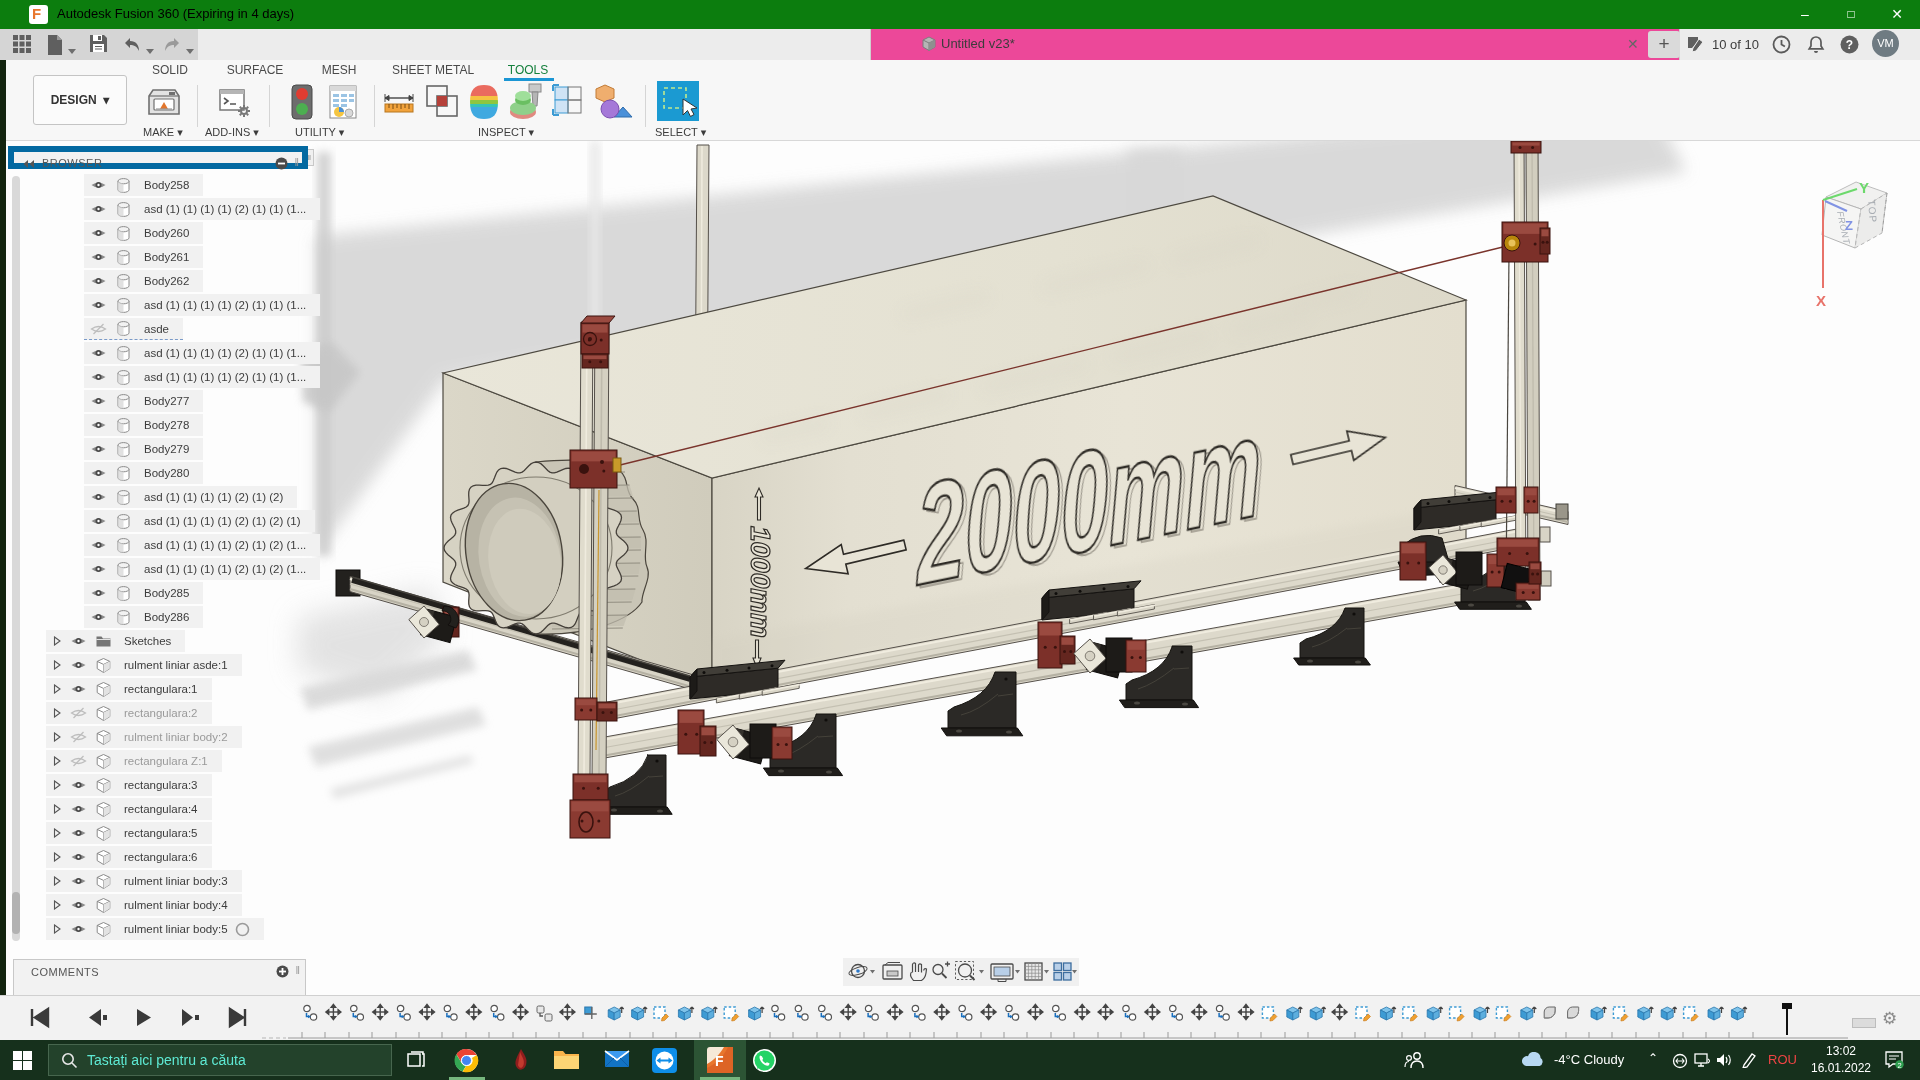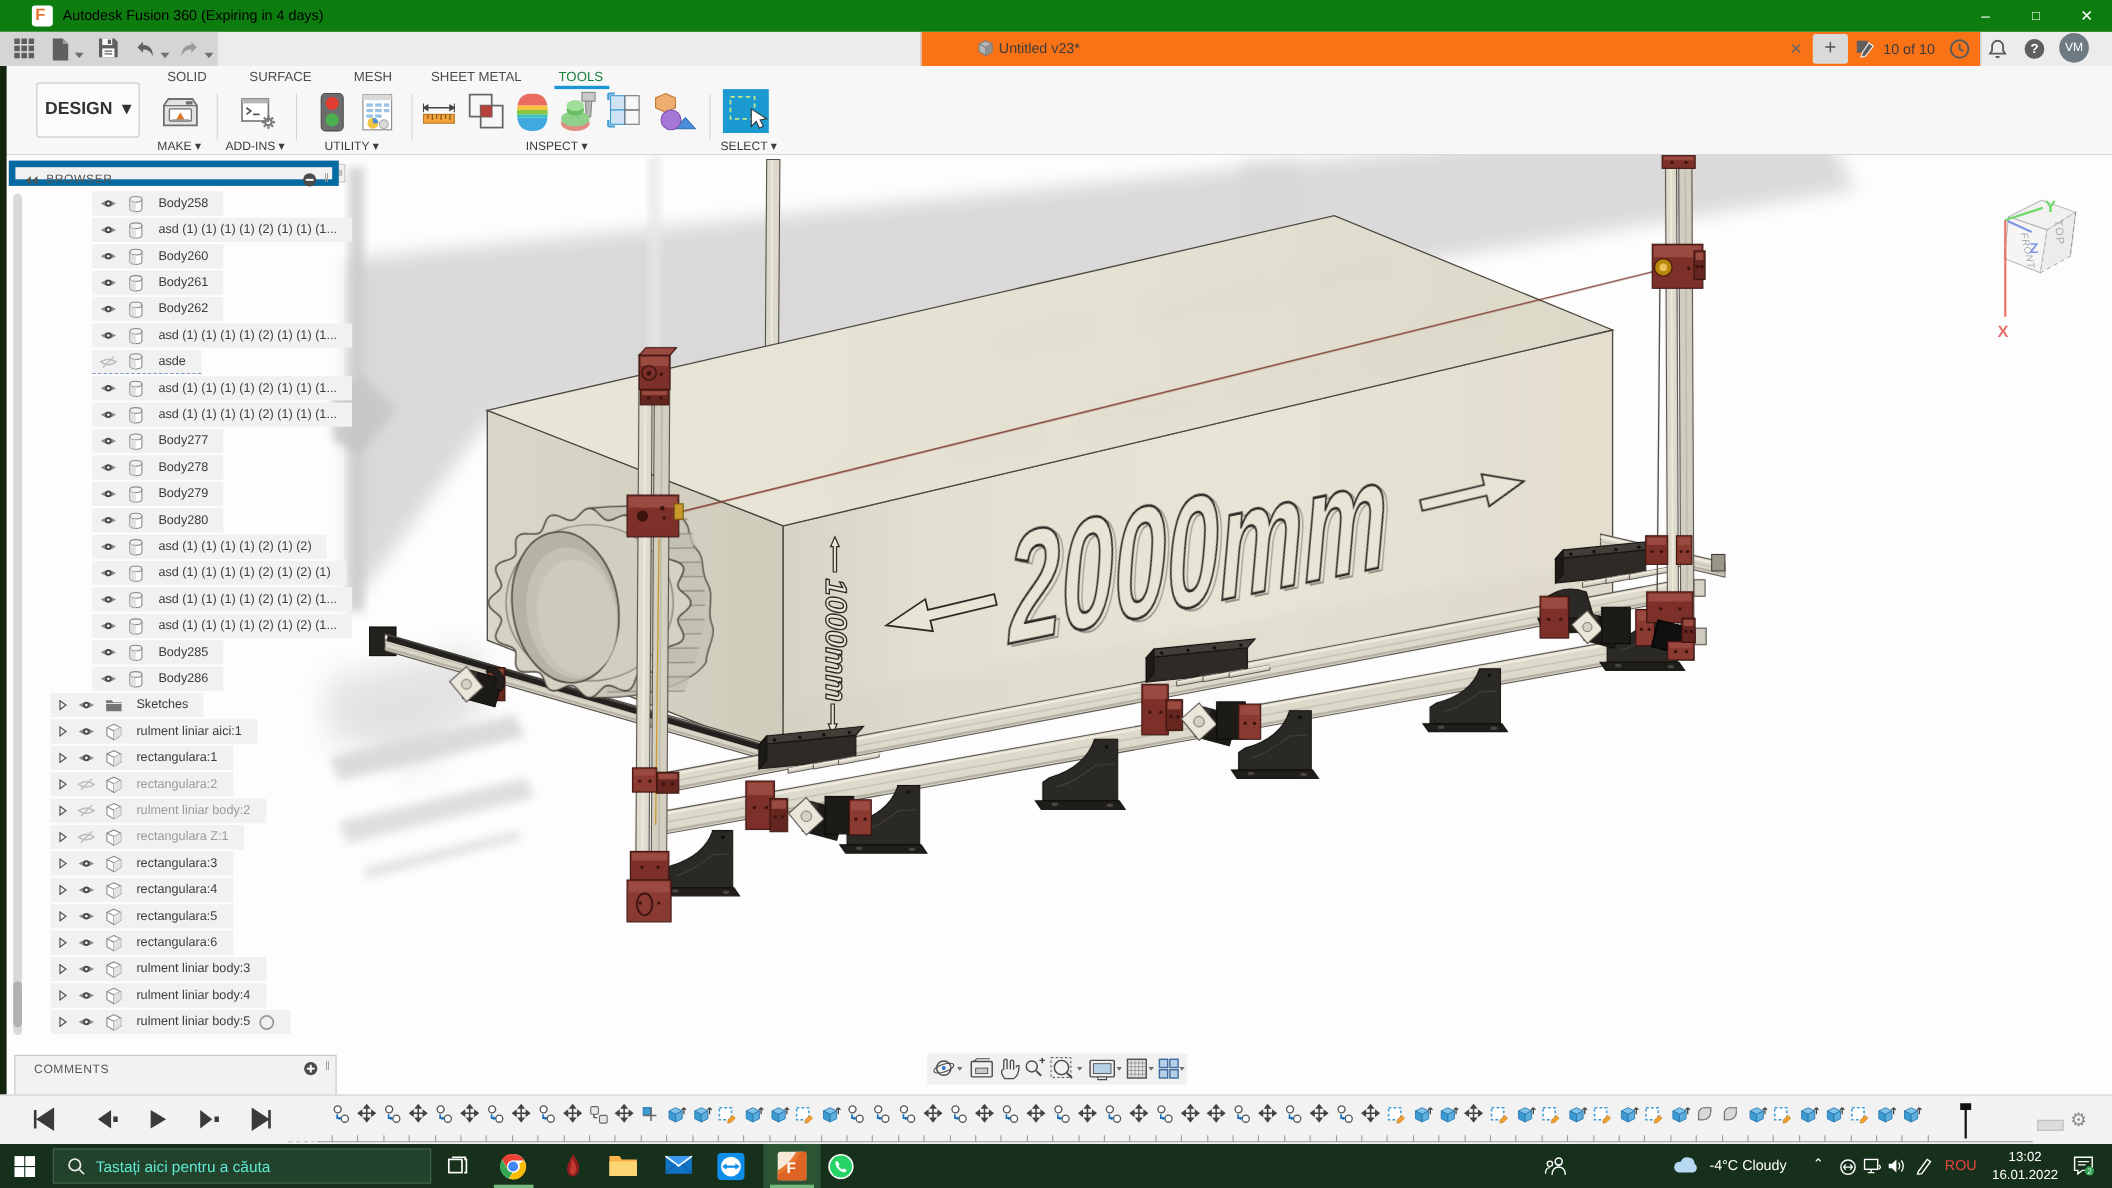--- a/index.html
+++ b/index.html
@@ -7,32 +7,32 @@
 #titlebar{position:absolute;left:0;top:0;width:1920px;height:29px;background:#0c7d0e}
 #titlebar .ticon{position:absolute;left:29px;top:5px;width:19px;height:19px;background:#fff;border-radius:3px}
 #titlebar .ticon span{position:absolute;left:3px;top:0px;font-weight:bold;font-size:15px;color:#e8762d}
 #titlebar .ttext{position:absolute;left:57px;top:6px;color:#000000;font-size:13px}
 .wbtn{position:absolute;top:0;width:46px;height:29px;color:#fff;text-align:center;line-height:29px;font-size:14px}
 
 #qat{position:absolute;left:0;top:29px;width:1920px;height:31px;background:#ececec}
 #qat .left{position:absolute;left:0;top:0;width:198px;height:31px;background:#d5d5d5}
 #qat .qi{position:absolute;top:5px}
 .caret{display:inline-block;width:0;height:0;border-left:4px solid transparent;border-right:4px solid transparent;border-top:5px solid #6f6f6f;vertical-align:middle}
-#doctab{position:absolute;left:837px;top:0px;width:964px;height:31px;background:#f97316;border-left:1px solid #d0d0d0;border-right:1px solid #d0d0d0}
+#doctab{position:absolute;left:870px;top:0px;width:810px;height:31px;background:#ec4899;border-left:1px solid #d0d0d0;border-right:1px solid #d0d0d0}
 #doctab .dlab{position:absolute;left:70px;top:7px;font-size:13px;color:#3c3c3c}
 #plusbtn{position:absolute;left:1648px;top:2px;width:32px;height:27px;background:#dadada;border-radius:3px;color:#555;font-size:19px;text-align:center;line-height:26px}
 .tr-ic{position:absolute;top:6px}
 #tenof{position:absolute;left:1712px;top:8px;font-size:13px;color:#3c3c3c}
 #avatar{position:absolute;left:1872px;top:1px;width:27px;height:27px;border-radius:50%;background:#6f7b82;color:#fff;font-size:11px;text-align:center;line-height:27px}
 
 #ribbon{position:absolute;left:0;top:60px;width:1920px;height:81px;background:#f7f7f7;border-bottom:1px solid #d8d8d8}
 .rtab{position:absolute;top:3px;font-size:12px;color:#4a4a4a}
 .rtab.active{color:#15803d}
 #tabline{position:absolute;left:504px;top:18px;width:50px;height:3px;background:#1b96d4}
-#designbtn{position:absolute;left:33px;top:15px;width:94px;height:50px;background:#fbfbfb;border:1px solid #c4c4c4;border-radius:3px;font-size:16px;font-weight:bold;color:#333;text-align:center;line-height:48px}
+#designbtn{position:absolute;left:33px;top:15px;width:94px;height:50px;background:#fbfbfb;border:1px solid #c4c4c4;border-radius:3px;font-size:12px;font-weight:bold;color:#333;text-align:center;line-height:48px}
 .glab{position:absolute;top:66px;font-size:11px;color:#3c3c3c}
 .gsep{position:absolute;top:25px;width:1px;height:42px;background:#d5d5d5}
 .ric{position:absolute}
 
 #viewport{position:absolute;left:0;top:141px;width:1920px;height:854px;background:#fdfdfd}
 #leftstrip{position:absolute;left:0;top:60px;width:6px;height:980px;background:#13240f}
 
 #browser{position:absolute;left:8px;top:146px;width:301px;height:846px}
 #bheader{position:absolute;left:0;top:0;width:300px;height:23px;background:#f2f2f2;border:6px solid #0369a1;font-size:11px;color:#555}
 #bheader .bt{position:absolute;left:28px;top:5px;letter-spacing:0.5px}
@@ -988,21 +988,21 @@
             <svg class="ic" width="17" height="16" viewBox="0 0 17 16">
               <path d="M1.5 8 Q8.5 3 15.5 8 Q8.5 13 1.5 8 Z" fill="#8a8a8a"></path>
               <circle cx="8.5" cy="8" r="3" fill="#4a4a4a"></circle>
               <circle cx="8.5" cy="8" r="1.2" fill="#fff"></circle>
             </svg>
             <svg class="ic" width="17" height="17" viewBox="0 0 17 17">
               <path d="M8.5 1.5 14.8 4.4 14.8 11.6 8.5 15.5 2.2 11.6 2.2 4.4 Z" fill="#fff" stroke="#8a8a8a"></path>
               <path d="M2.2 4.4 8.5 7.4 14.8 4.4 M8.5 7.4 8.5 15.5" fill="none" stroke="#8a8a8a"></path>
               <path d="M8.5 7.4 14.8 4.4 14.8 11.6 8.5 15.5 Z" fill="#e3e3e3"></path>
             </svg>
-            <span class="lb">rulment liniar aici:1</span>
+            <span class="lb">rulment liniar asde:1</span>
           </span>
         </div>
         <div class="row">
           <span class="inc">
             <svg class="tri" width="10" height="10" viewBox="0 0 10 10">
               <path d="M2.5 1 L8 5 L2.5 9 Z" fill="none" stroke="#555" stroke-width="1.1"></path>
             </svg>
             <svg class="ic" width="17" height="16" viewBox="0 0 17 16">
               <path d="M1.5 8 Q8.5 3 15.5 8 Q8.5 13 1.5 8 Z" fill="#8a8a8a"></path>
               <circle cx="8.5" cy="8" r="3" fill="#4a4a4a"></circle>

